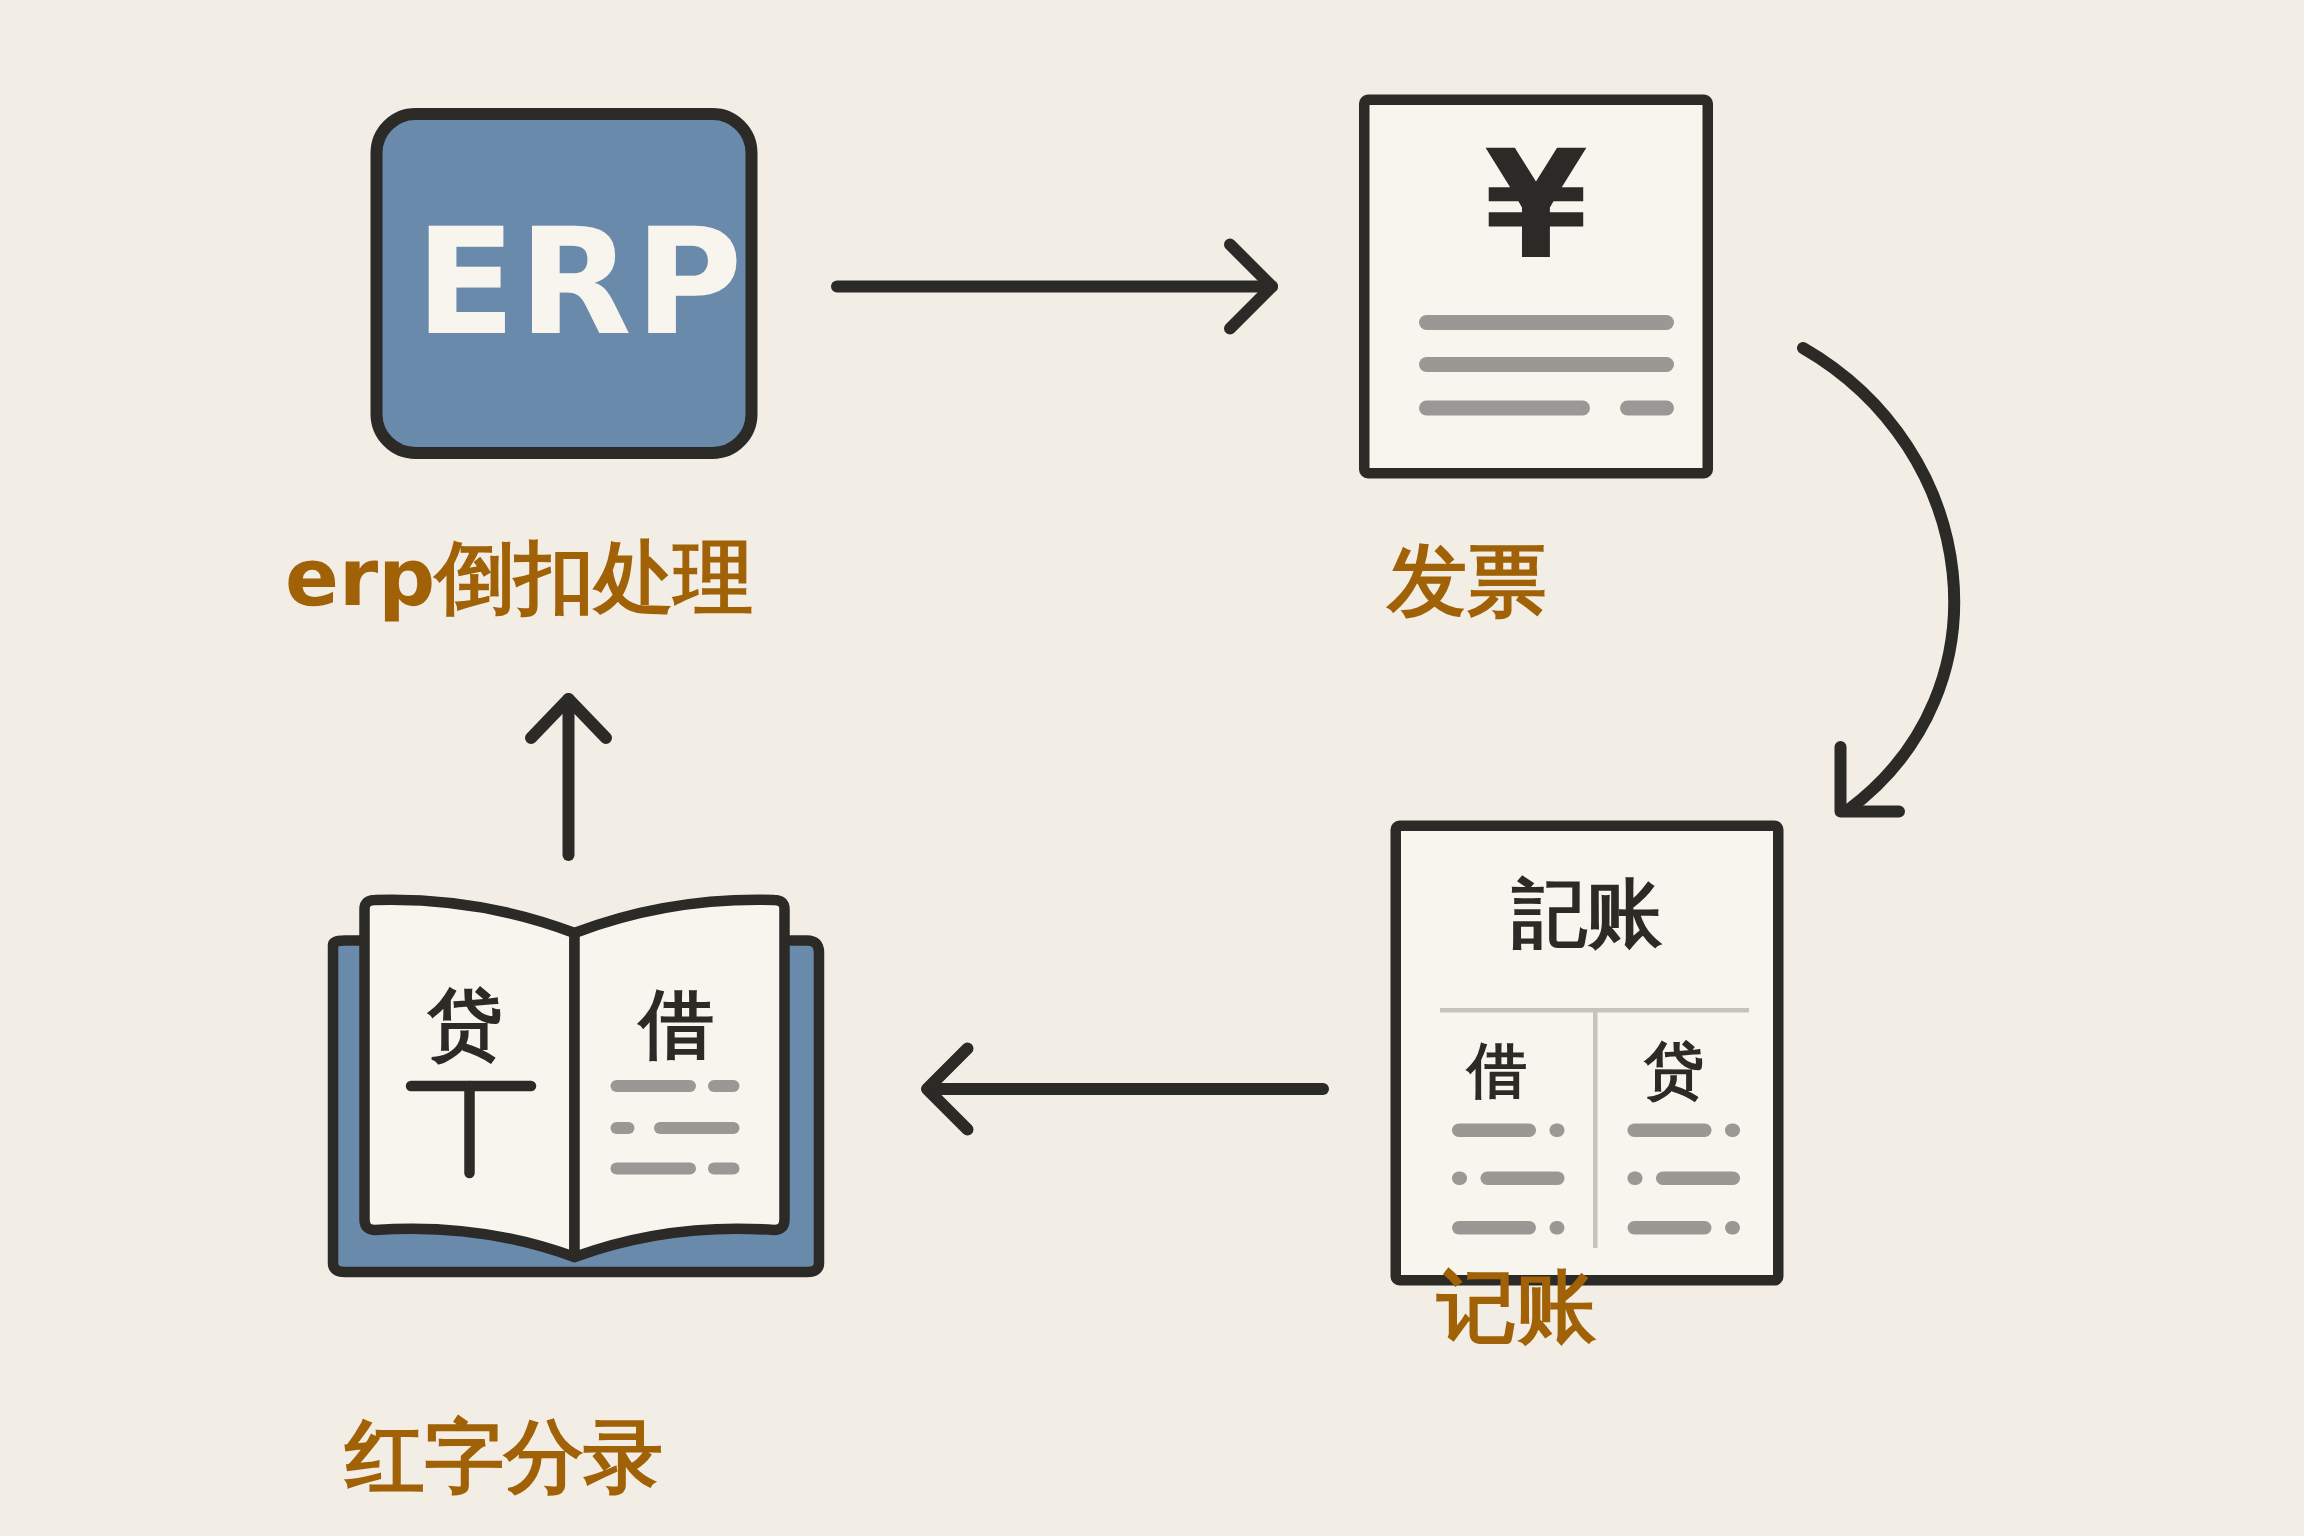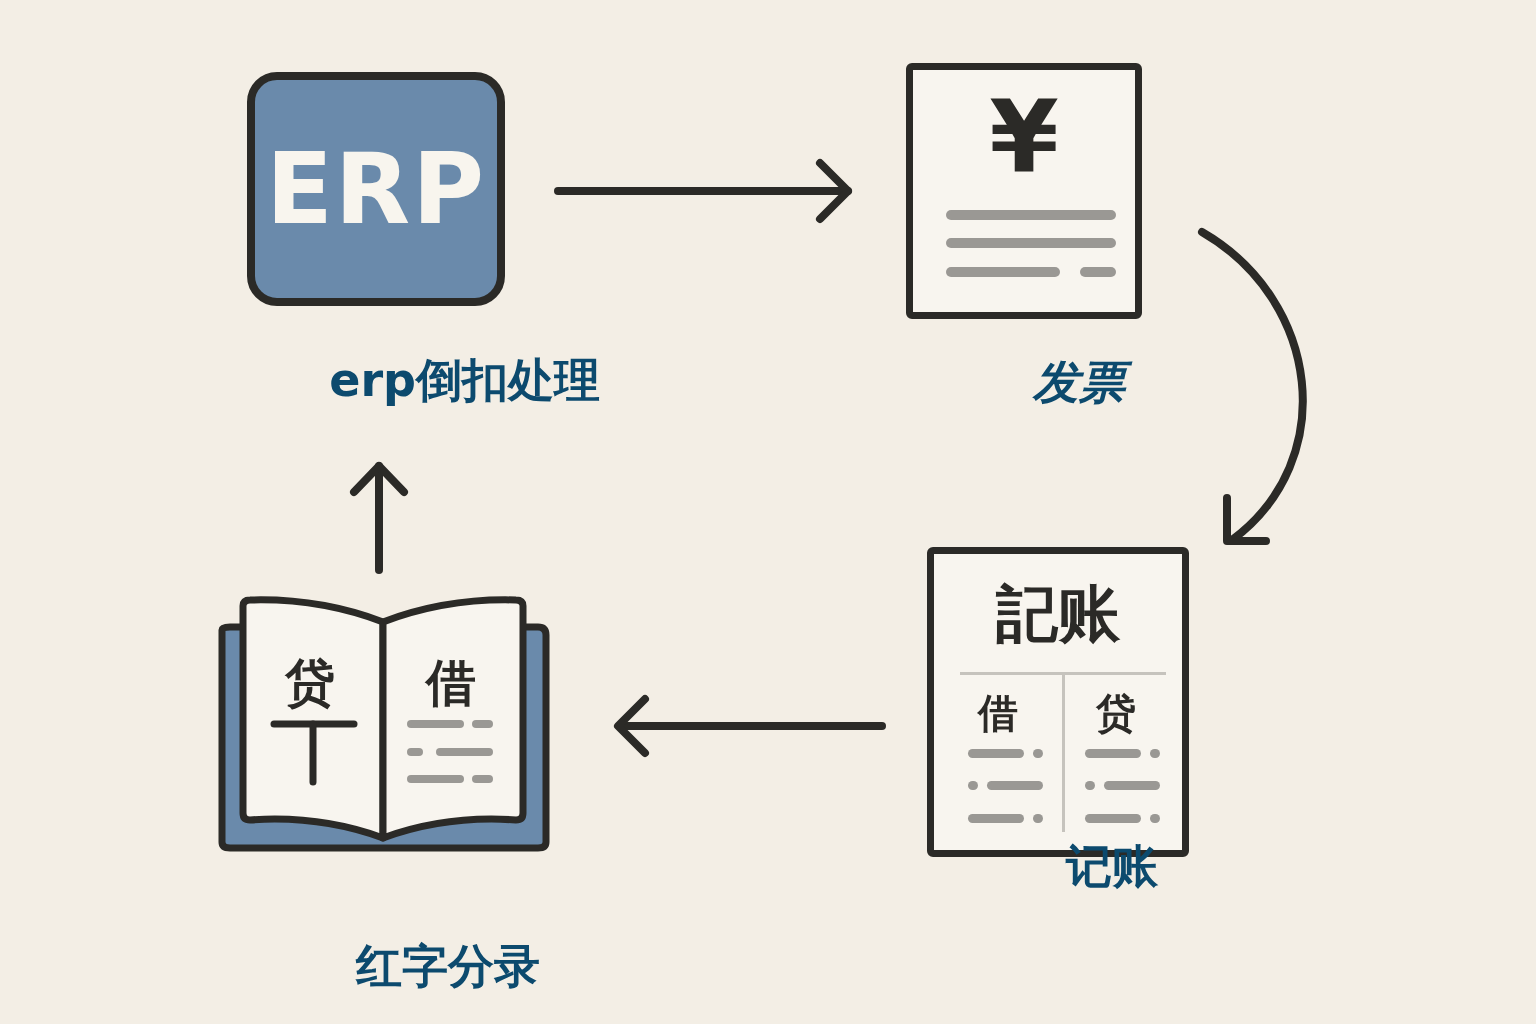--- a/index.html
+++ b/index.html
@@ -1,28 +1,28 @@
 <!DOCTYPE html>
 <html><head>
 <meta charset="utf-8">
 <style>
   html, body { margin:0; padding:0; }
   body { width:1536px; height:1024px; background:#f3eee5; position:relative; overflow:hidden;
          font-family:"DejaVu Sans", sans-serif; color:#2b2b29; }
   .abs { position:absolute; }
   svg.full { position:absolute; left:0; top:0; width:1536px; height:1024px; }
-  .label { position:absolute; font-weight:bold; font-size:46px; color:#0c4a6e; white-space:nowrap; text-align:right; }
+  .label { position:absolute; font-weight:bold; font-size:53px; color:#a16207; white-space:nowrap; text-align:left; }
   .erp-box { left:247px; top:72px; width:258px; height:234px; background:#6a8aab; border:8px solid #2b2a27; border-radius:30px; box-sizing:border-box;
-             display:flex; align-items:center; justify-content:center; }
+             display:flex; align-items:center; justify-content:flex-end; }
   .erp-text { color:#f8f5ee; font-weight:bold; font-size:98px; letter-spacing:2px; font-family:"DejaVu Sans", sans-serif; }
   .invoice { left:906px; top:63px; width:236px; height:256px; background:#f8f5ef; border:7px solid #2b2a27; border-radius:6px; box-sizing:border-box; }
   .yen { position:absolute; left:0; right:0; top:12px; text-align:center; font-weight:bold; font-size:100px; line-height:110px; color:#2b2a27; }
   .bar { position:absolute; background:#9a9894; border-radius:6px; height:10px; }
   .ledger { left:927px; top:547px; width:262px; height:310px; background:#f8f5ef; border:7px solid #2b2a27; border-radius:6px; box-sizing:border-box; }
-  .ledger-title { position:absolute; left:0; right:0; top:20px; text-align:center; font-weight:bold; font-size:62px; line-height:80px; color:#2b2a27; }
+  .ledger-title { position:absolute; left:0; right:0; top:20px; text-align:center; font-weight:bold; font-size:50px; line-height:80px; color:#2b2a27;font-family:Liberation Mono, monospace; }
   .ledger-head { position:absolute; font-weight:bold; font-size:40px; color:#2b2a27; }
   .book-text { font-weight:bold; font-size:50px; color:#2b2a27; }
 </style>
 </head>
 <body>
 
 <svg class="full" viewBox="0 0 1536 1024">
 
   <g fill="none" stroke="#2b2a27" stroke-width="8" stroke-linecap="round" stroke-linejoin="round">
     <line x1="558" y1="191" x2="848" y2="191"></line>
@@ -66,21 +66,21 @@
 </div>
 <div class="label" style="left:190px; top:350px; width:410px;">erp倒扣处理</div>
 
 <div class="abs invoice">
   <div class="yen">¥</div>
   <div class="bar" style="left:33px; top:140px; width:170px;"></div>
   <div class="bar" style="left:33px; top:168px; width:170px;"></div>
   <div class="bar" style="left:33px; top:197px; width:114px;"></div>
   <div class="bar" style="left:167px; top:197px; width:36px;"></div>
 </div>
-<div class="label" style="left:925px; top:352px; width:200px;font-style:italic;">发票</div>
+<div class="label" style="left:925px; top:352px; width:200px;">发票</div>
 
 <div class="abs ledger">
   <div class="ledger-title">記账</div>
   <div class="abs" style="left:26px; top:118px; width:206px; height:3px; background:#c6c3bd;"></div>
   <div class="abs" style="left:128px; top:120px; width:3px; height:158px; background:#c6c3bd;"></div>
   <div class="ledger-head" style="left:44px; top:132px;">借</div>
   <div class="ledger-head" style="left:162px; top:132px;">贷</div>
   <div class="bar" style="left:34px; top:195px; width:56px; height:9px;"></div>
   <div class="bar" style="left:99px; top:195px; width:10px; height:9px;"></div>
   <div class="bar" style="left:34px; top:227px; width:10px; height:9px;"></div>

